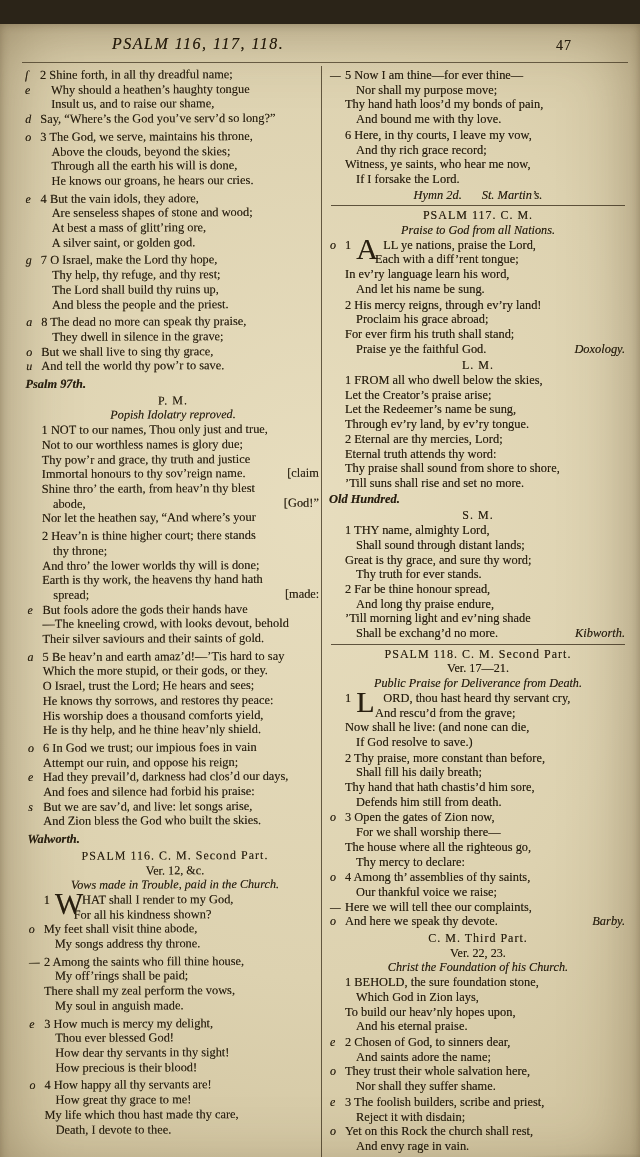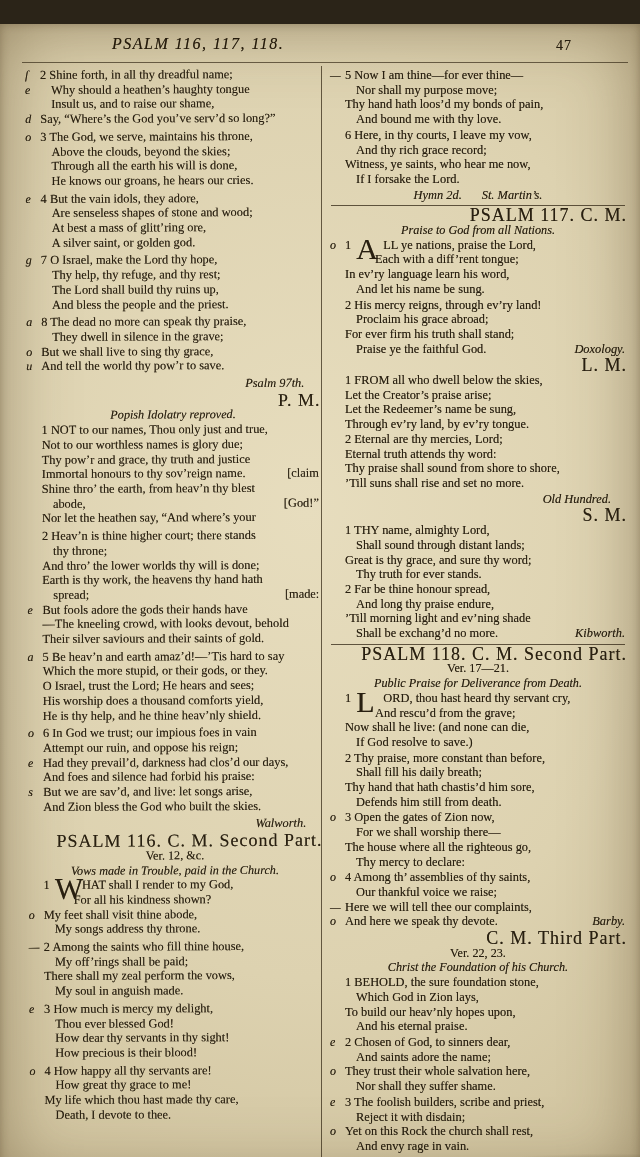--- a/index.html
+++ b/index.html
@@ -36,24 +36,24 @@
   .line { position: relative; padding-left: 16px; white-space: nowrap; }
   .line.ind { padding-left: 27px; }
   .line.dc2 { padding-left: 46px !important; }
   .mletter { position: absolute; left: 1px; top: 0; font-style: italic; font-size: 12px; }
   .vnum { margin-right: 2px; }
   .dropcap { display: inline-block; width: 27px; height: 11px; vertical-align: baseline; position: relative; }
   .dropcap > span { position: absolute; left: 0; top: -4px; font-size: 30px; line-height: 30px; }
   .rtext { position: absolute; right: 2px; top: 0; font-style: italic; }
   .rtext.rn { font-style: normal; }
 
-  .heading { text-align: right; letter-spacing: 1px; font-size: 18px; margin: 2px 0 0; }
+  .heading { text-align: center; letter-spacing: 1px; font-size: 12px; margin: 2px 0 0; }
   .subheading { text-align: center; font-size: 12.2px; }
   .subheading.it { font-style: italic; }
-  .attribution { text-align: right; padding-right: 16px; font-style: italic; }
+  .attribution { padding-right: 16px; font-style: italic; font-weight: bold; }
   .credit { display: flex; justify-content: center; gap: 20px; font-style: italic; }
   .rule { border-top: 1px solid rgba(50,38,20,.75); margin: 3px 2px 2px; }
 
   .bottom-edge {
     position: absolute; left: 0; right: 0; bottom: 0; height: 16px; pointer-events: none;
     background: linear-gradient(to top, rgba(43,32,14,.5), rgba(43,32,14,0));
   }
   .corner-smudge {
     position: absolute; right: 0; bottom: 0; width: 230px; height: 28px; pointer-events: none;
     background: radial-gradient(ellipse at 88% 100%, rgba(28,20,7,.6), rgba(28,20,7,0) 70%);
@@ -116,20 +116,21 @@
         <div class="line"><span class="ltext">Earth is thy work, the heavens thy hand hath</span></div>
         <div class="line ind"><span class="ltext">spread;</span><span class="rtext rn">[made:</span></div>
         <div class="line"><span class="mletter">e</span><span class="ltext">But fools adore the gods their hands have</span></div>
         <div class="line"><span class="ltext">—The kneeling crowd, with looks devout, behold</span></div>
         <div class="line"><span class="ltext">Their silver saviours and their saints of gold.</span></div>
       </div>
       <div class="stanza">
         <div class="line"><span class="mletter">a</span><span class="ltext">5 Be heav’n and earth amaz’d!—’Tis hard to say</span></div>
         <div class="line"><span class="ltext">Which the more stupid, or their gods, or they.</span></div>
         <div class="line"><span class="ltext">O Israel, trust the Lord; He hears and sees;</span></div>
+        <div class="line"><span class="ltext">He knows thy sorrows, and restores thy peace:</span></div>
         <div class="line"><span class="ltext">His worship does a thousand comforts yield,</span></div>
         <div class="line"><span class="ltext">He is thy help, and he thine heav’nly shield.</span></div>
       </div>
       <div class="stanza">
         <div class="line"><span class="mletter">o</span><span class="ltext">6 In God we trust; our impious foes in vain</span></div>
         <div class="line"><span class="ltext">Attempt our ruin, and oppose his reign;</span></div>
         <div class="line"><span class="mletter">e</span><span class="ltext">Had they prevail’d, darkness had clos’d our days,</span></div>
         <div class="line"><span class="ltext">And foes and silence had forbid his praise:</span></div>
         <div class="line"><span class="mletter">s</span><span class="ltext">But we are sav’d, and live: let songs arise,</span></div>
         <div class="line"><span class="ltext">And Zion bless the God who built the skies.</span></div>

